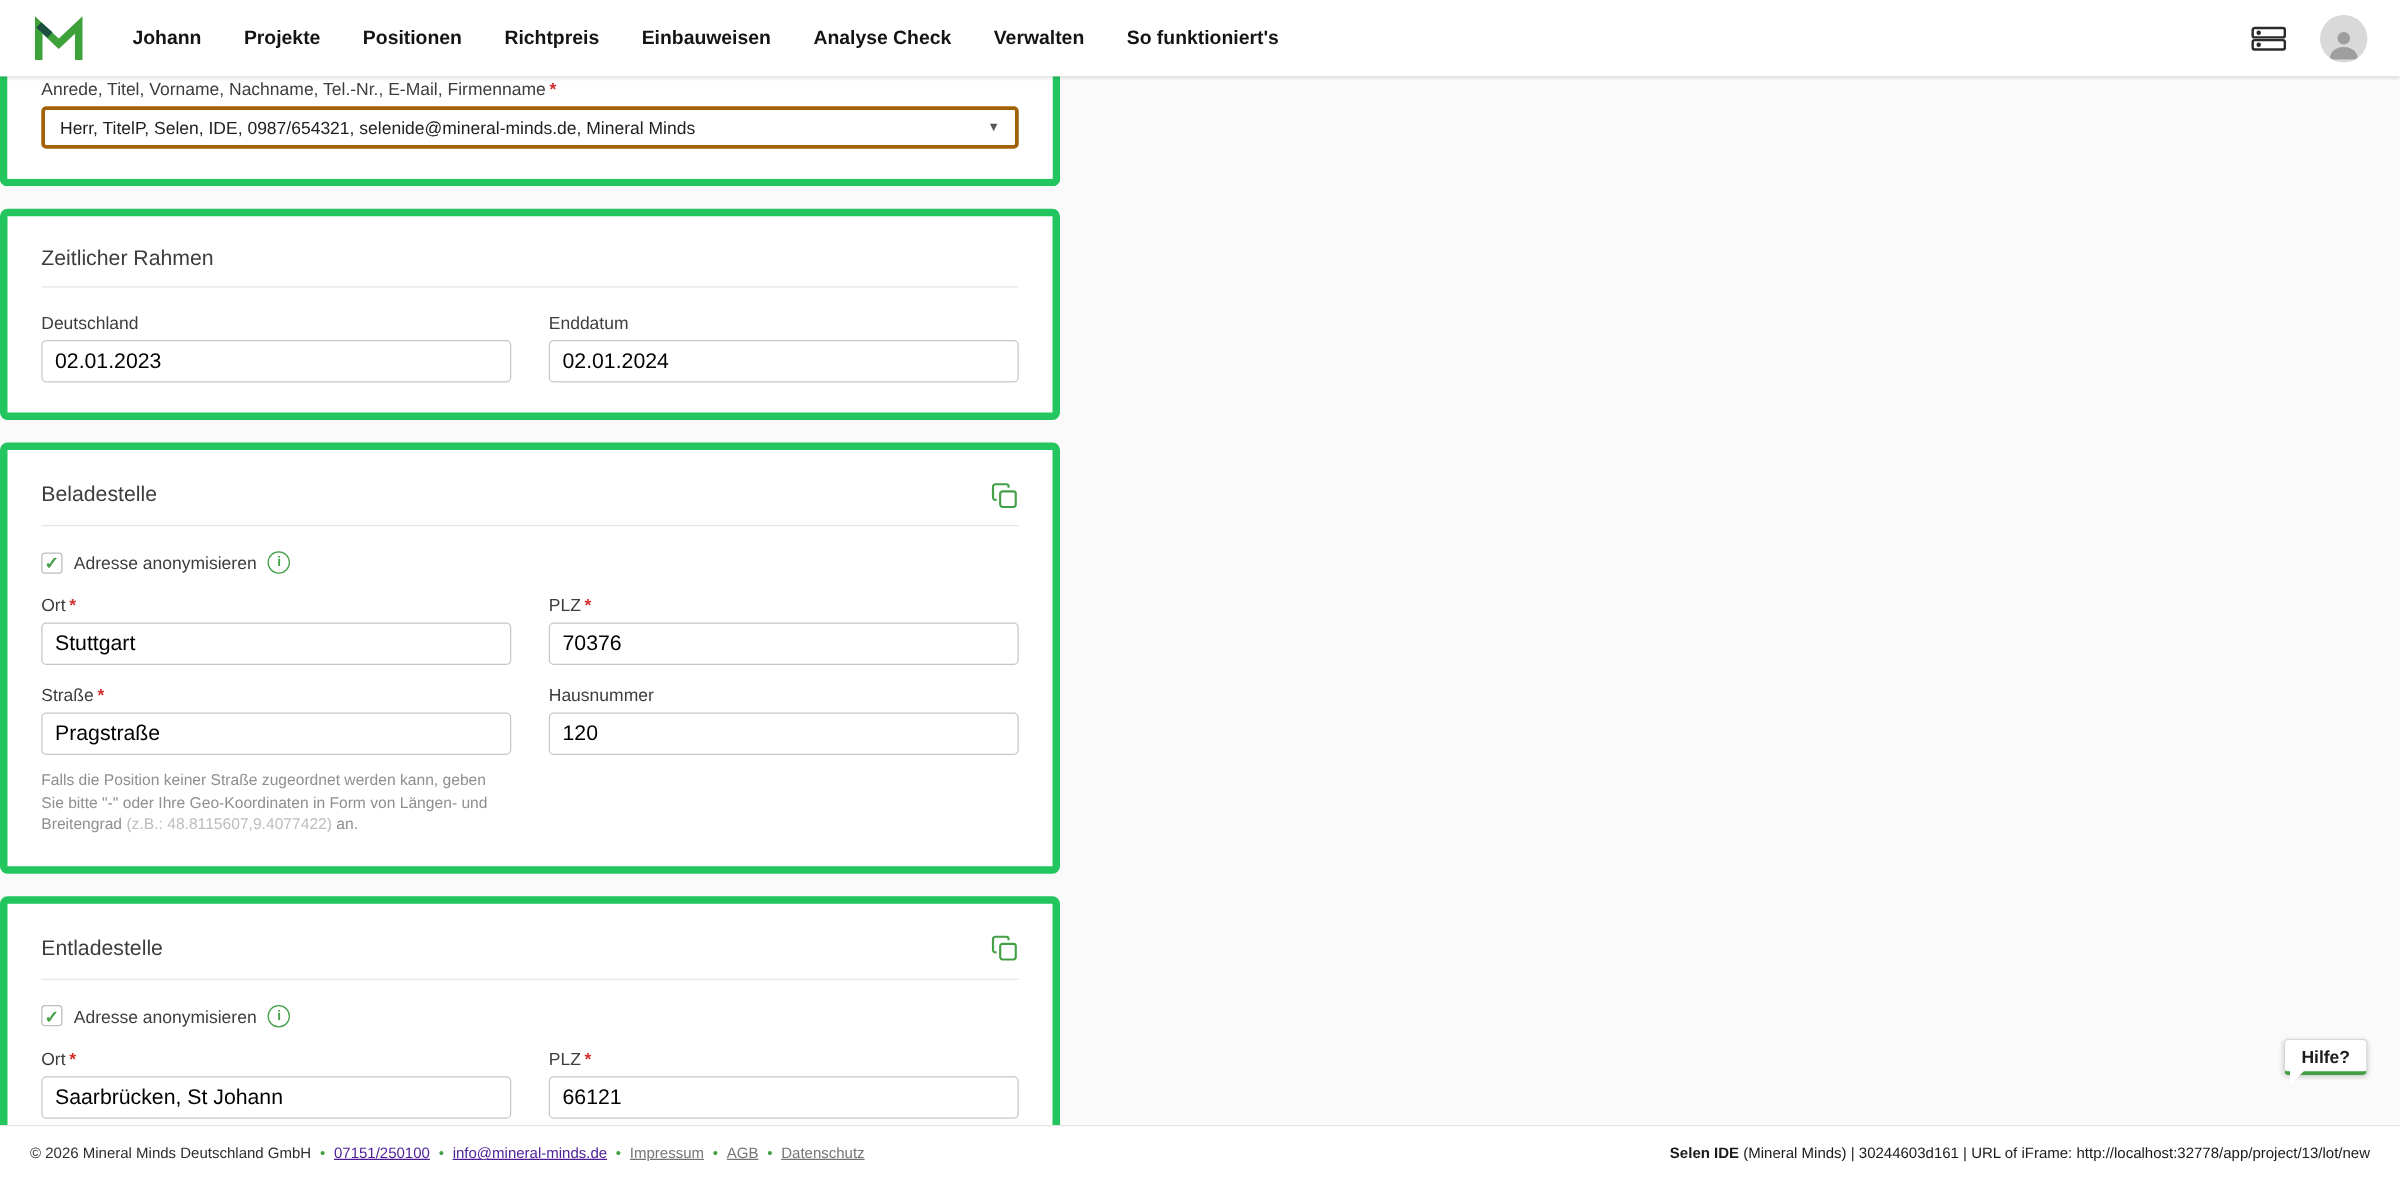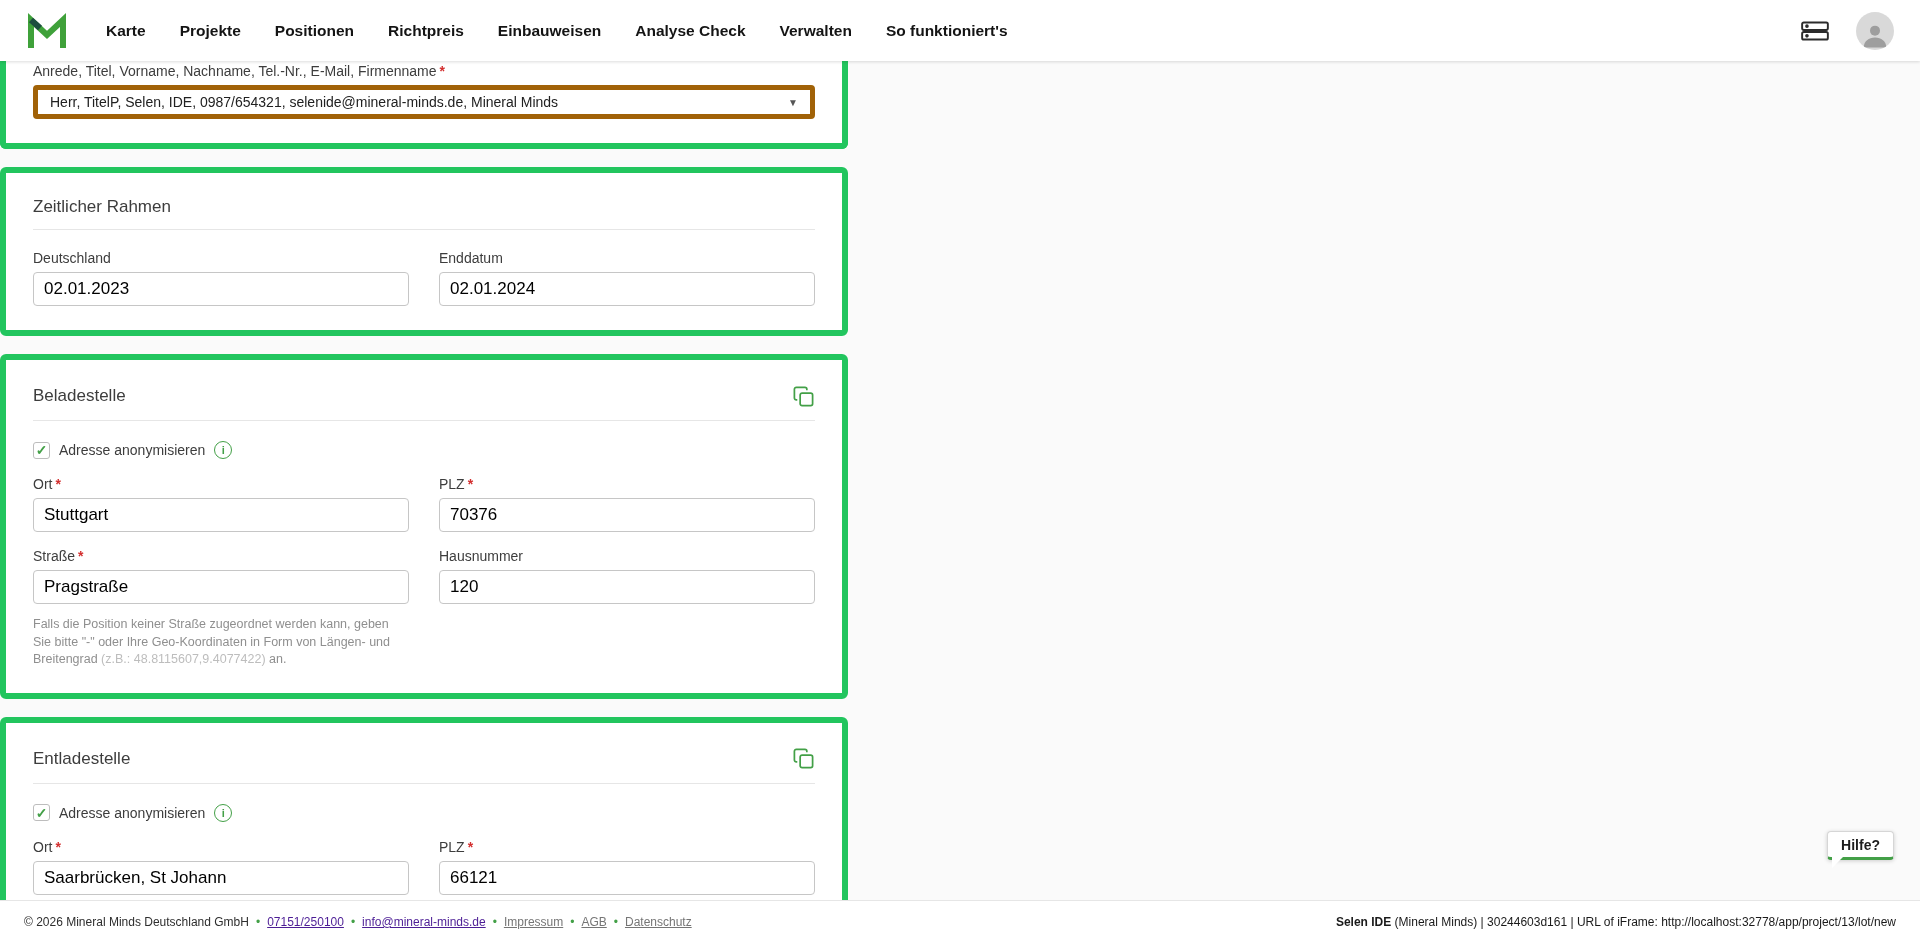--- a/index.html
+++ b/index.html
@@ -33,21 +33,21 @@
 
   .grid { display:grid; grid-template-columns:1fr 1fr; column-gap:30px; row-gap:16px; }
   .field { display:flex; flex-direction:column; }
   .field-label { font-size:14px; font-weight:500; color:#3d3d3d; margin-bottom:6px; }
   .req { color:#d32f2f; margin-left:3px; font-weight:700; }
   .input { height:34px; border:1px solid #c6c6c6; border-radius:4px; padding:0 10px;
     font-size:17px; color:#000000; font-family:inherit; background:#fff; width:100%; outline:none; }
   .input::placeholder { color:#9e9e9e; }
   @keyframes spin { to { transform:rotate(360deg); } }
 
-  .selectbox { height:34px; border:5px solid #a16207; border-radius:4px; display:flex;
+  .selectbox { height:34px; border:3px solid #a16207; border-radius:4px; display:flex;
     align-items:center; justify-content:space-between; padding:0 12px; font-size:14px;
     color:#212121; background:#fff; cursor:pointer; }
   .caret { font-size:10px; color:#555; margin-left:12px; }
 
   .check-row { display:flex; align-items:center; gap:9px; margin-bottom:17px; }
   .checkbox { width:17px; height:17px; border:1px solid #bdbdbd; border-radius:3px;
     display:flex; align-items:center; justify-content:center; background:#fff;
     color:#43a047; font-size:14px; font-weight:700; line-height:1; cursor:pointer; }
   .check-label { font-size:14px; font-weight:500; color:#3d3d3d; }
   .info-icon { width:18px; height:18px; border-radius:50%; border:1.5px solid #43a047;
@@ -80,21 +80,21 @@
 <body>
 
 <header class="topbar">
   <div class="logo">
     <svg viewBox="0 0 40 40" width="42" height="40">
       <polyline points="4,37 4,9 20,24 36,9 36,37" fill="none" stroke="#3fa13a" stroke-width="6" stroke-linejoin="miter"></polyline>
       <polyline points="4,9 13,17" fill="none" stroke="#1d4d40" stroke-width="6"></polyline>
     </svg>
   </div>
   <nav class="nav">
-    <span class="nav-item">Karte</span>
+    <span class="nav-item">Johann</span>
     <span class="nav-item">Projekte</span>
     <span class="nav-item">Positionen</span>
     <span class="nav-item">Richtpreis</span>
     <span class="nav-item">Einbauweisen</span>
     <span class="nav-item">Analyse Check</span>
     <span class="nav-item">Verwalten</span>
     <span class="nav-item">So funktioniert's</span>
   </nav>
   <div class="topbar-right">
     <span class="device-btn">

